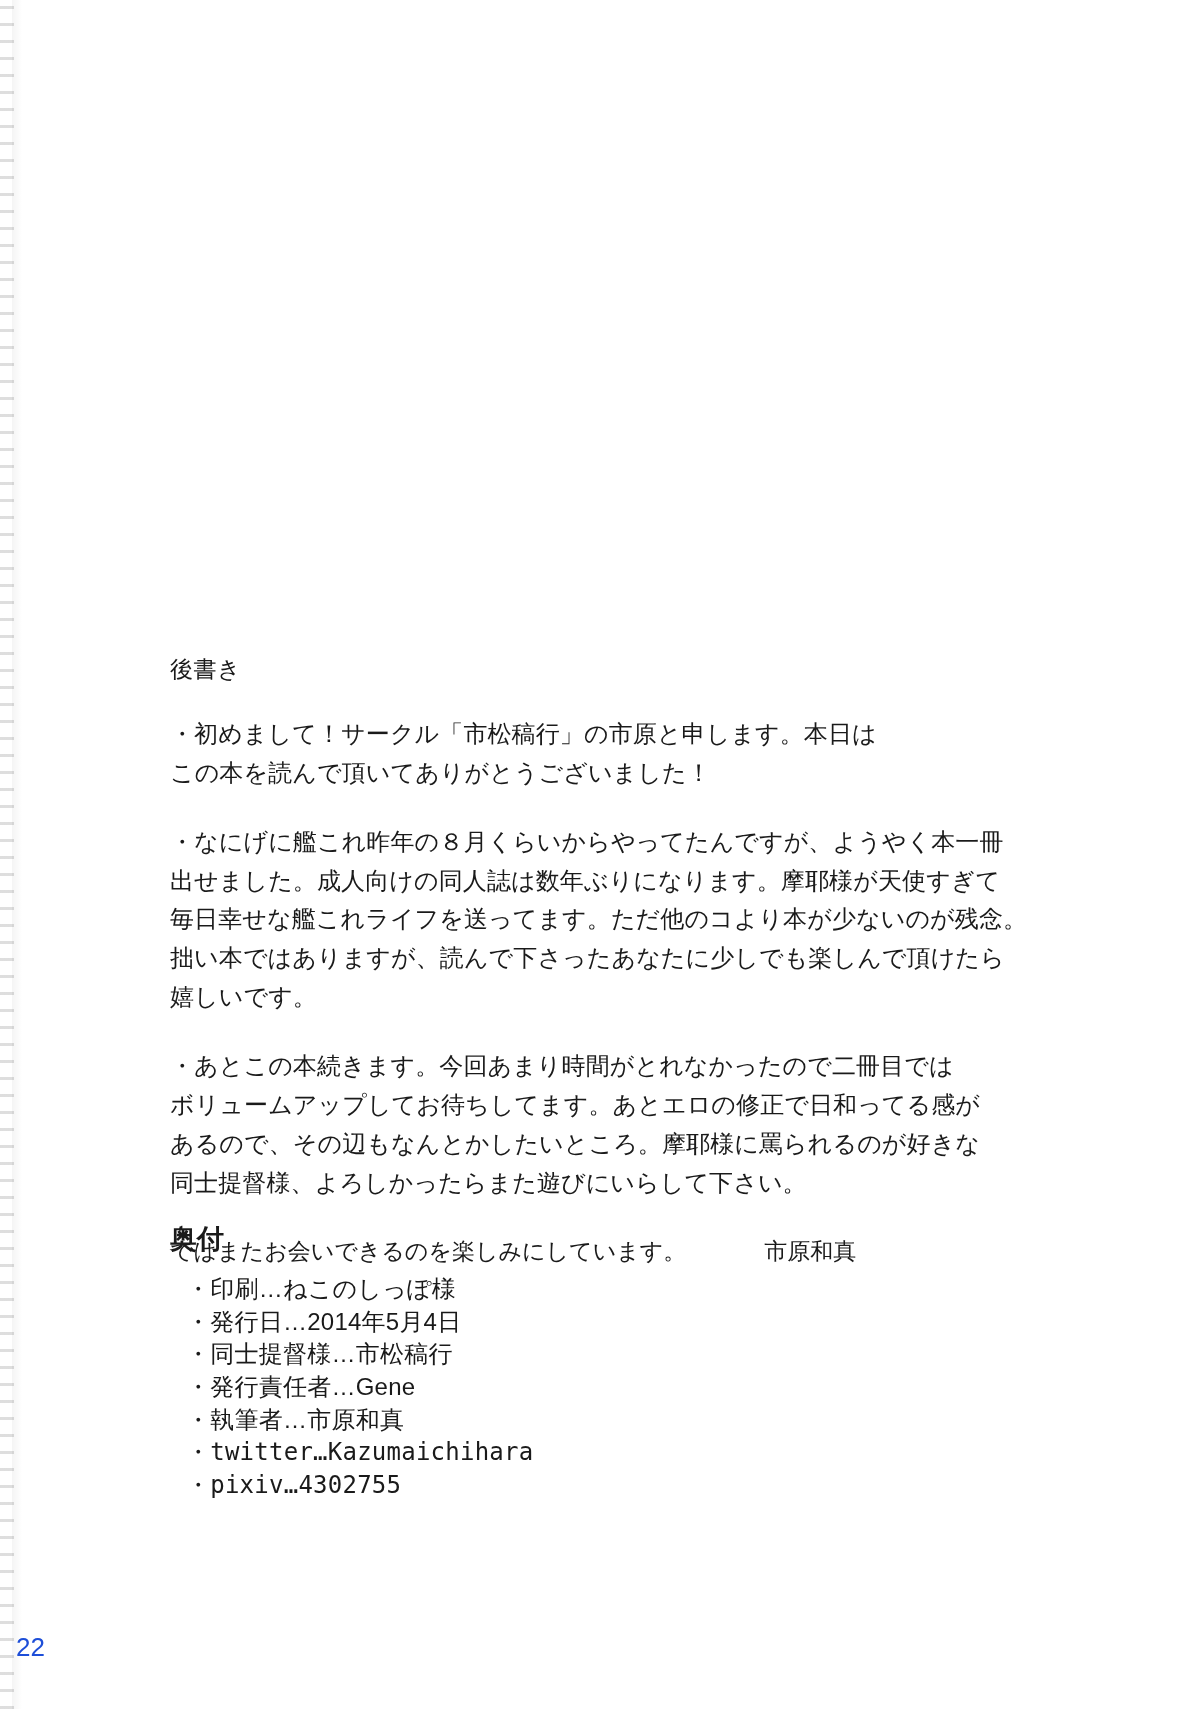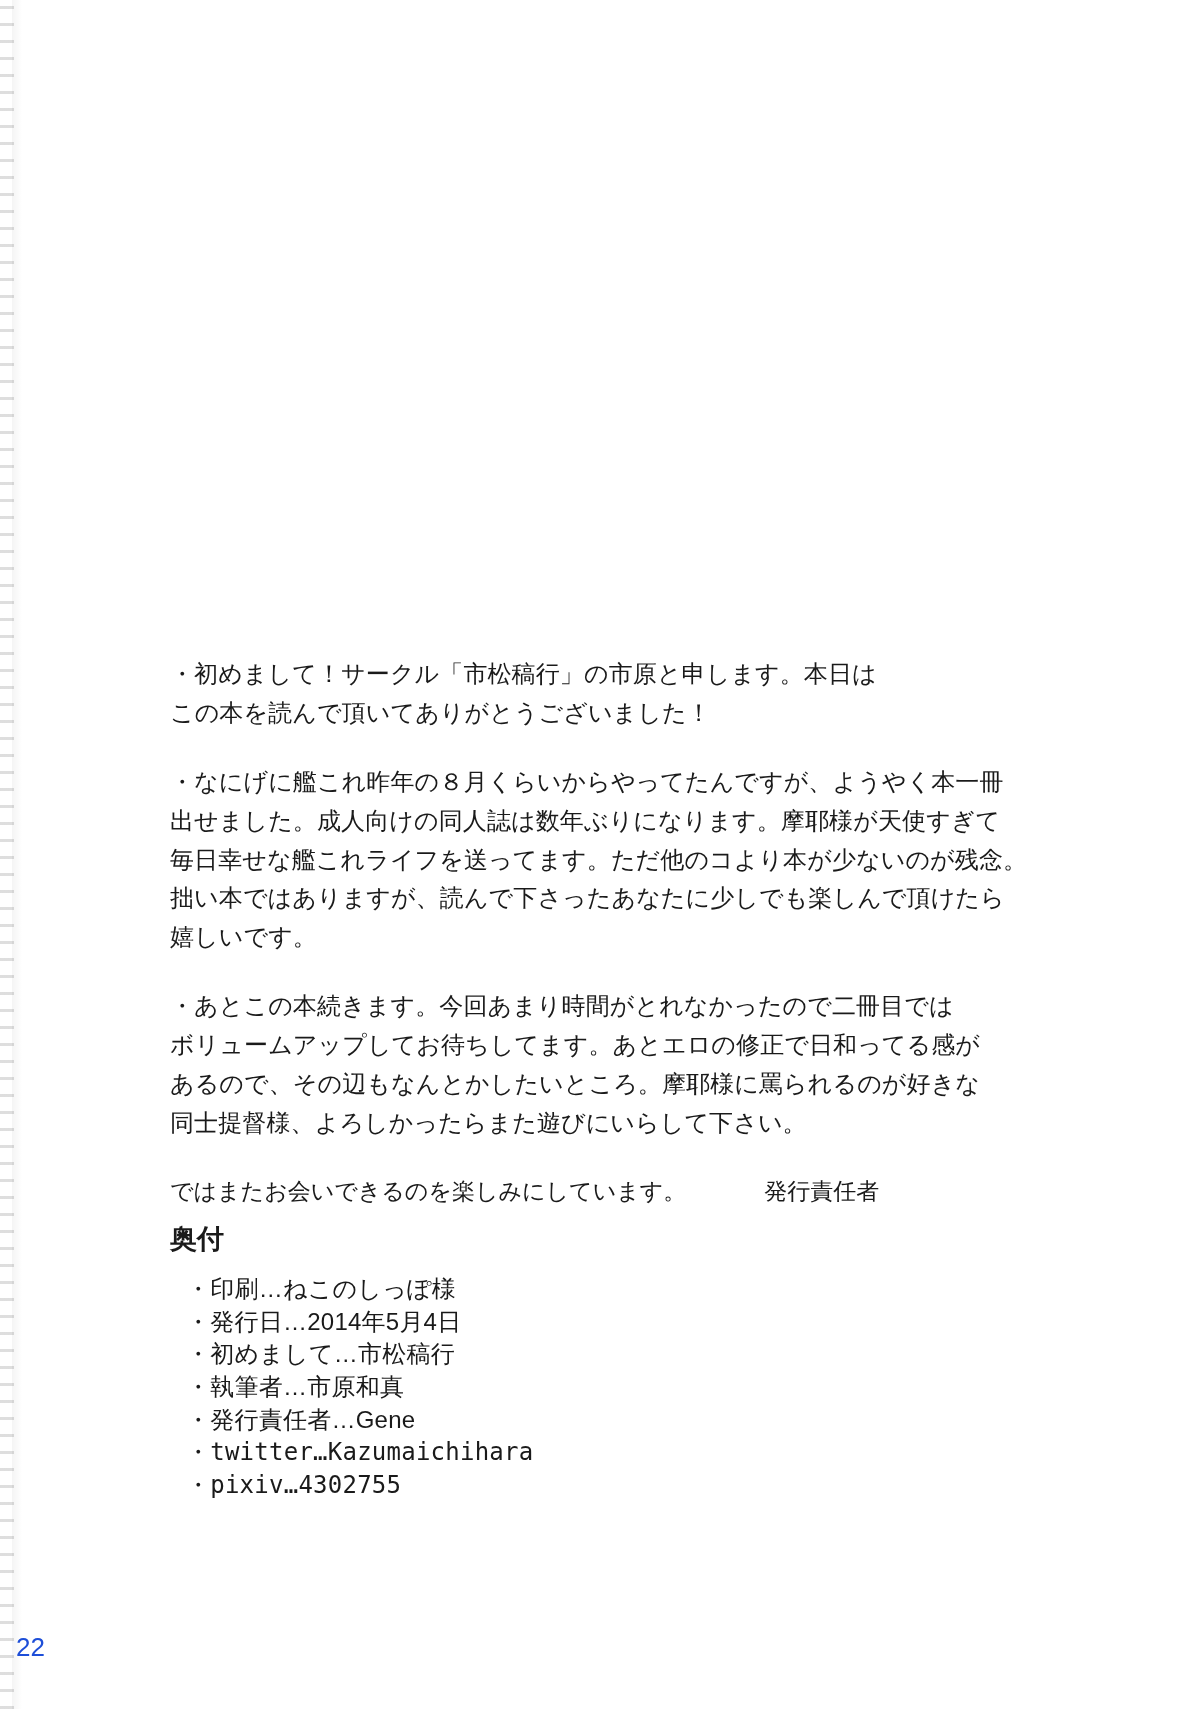--- a/index.html
+++ b/index.html
@@ -119,45 +119,46 @@
     font-family: "Liberation Sans", sans-serif;
   }
 </style>
 </head>
 <body>
 
 <div class="scan-edge"></div>
 <div class="scan-edge-soft"></div>
 
 <div class="content">
+  <h1 class="afterword-heading">後書き</h1>
 
   <p class="para">・初めまして！サークル「市松稿行」の市原と申します。本日は
 この本を読んで頂いてありがとうございました！</p>
   <p class="para">・なにげに艦これ昨年の８月くらいからやってたんですが、ようやく本一冊
 出せました。成人向けの同人誌は数年ぶりになります。摩耶様が天使すぎて
 毎日幸せな艦これライフを送ってます。ただ他のコより本が少ないのが残念。
 拙い本ではありますが、読んで下さったあなたに少しでも楽しんで頂けたら
 嬉しいです。</p>
   <p class="para">・あとこの本続きます。今回あまり時間がとれなかったので二冊目では
 ボリュームアップしてお待ちしてます。あとエロの修正で日和ってる感が
 あるので、その辺もなんとかしたいところ。摩耶様に罵られるのが好きな
 同士提督様、よろしかったらまた遊びにいらして下さい。</p>
 
   <div class="para-closing">
     <span class="closing-text">ではまたお会いできるのを楽しみにしています。</span>
-    <span class="closing-sign">発行責任者</span>
+    <span class="closing-sign">市原和真</span>
   </div>
 </div>
 
 <div class="colophon">
   <h2 class="colophon-heading">奥付</h2>
   <ul class="colophon-list">
     <li>・印刷…ねこのしっぽ様</li>
     <li>・発行日…2014年5月4日</li>
-    <li>・初めまして…市松稿行</li>
+    <li>・同士提督様…市松稿行</li>
+    <li>・発行責任者…Gene</li>
     <li>・執筆者…市原和真</li>
-    <li>・発行責任者…Gene</li>
     <li class="mono-ish">・twitter…Kazumaichihara</li>
     <li class="mono-ish">・pixiv…4302755</li>
   </ul>
 </div>
 
 <div class="page-number">22</div>
 
 </body></html>

